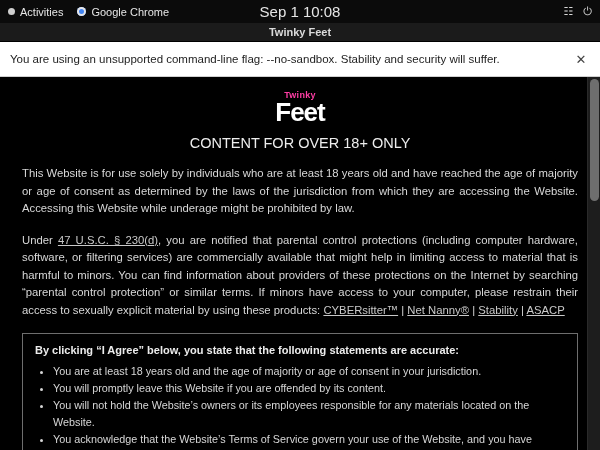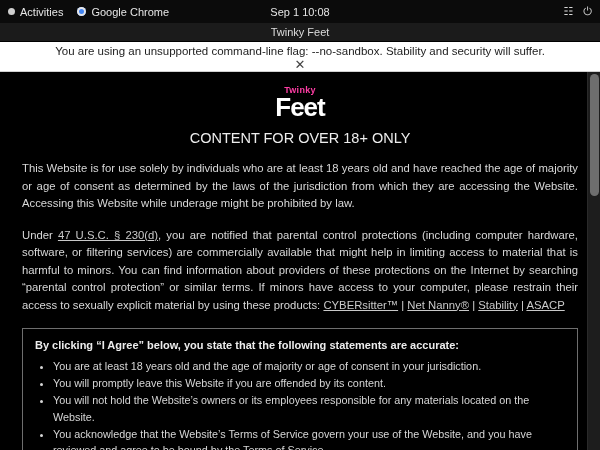--- a/index.html
+++ b/index.html
@@ -31,51 +31,51 @@
     background: #cfcfcf; display: inline-block;
   }
   .chrome-dot {
     width: 9px; height: 9px; border-radius: 50%;
     background: #4285f4;
     box-shadow: inset 0 0 0 2px #e6e6e6;
     display: inline-block;
   }
   .topbar-center {
     position: absolute; left: 0; right: 0;
-    text-align: center; font-size: 11px; pointer-events: none;
+    text-align: center; font-size: 15px; pointer-events: none;
   }
   .topbar-right {
     margin-left: auto; display: flex; align-items: center;
     gap: 10px; padding-right: 8px;
   }
   .tb-ico { font-size: 11px; line-height: 1; color: #d8d8d8; }
 
   
   .titlebar {
     height: 19px;
     background: #1b1b1b;
     color: #dcdcdc;
     font-size: 11px;
     display: flex;
     align-items: center;
     justify-content: center;
     border-bottom: 1px solid #000;
+    font-weight: bold;
   }
 
   
   .infobar {
     height: 30px;
     background: #ffffff;
     color: #222;
     font-size: 11.5px;
     display: flex;
     align-items: center;
-    padding: 3px 10px;
+    padding: 17px 10px;
     border-bottom: 1px solid #d0d0d0;
-    flex-direction: column;
   }
   .infobar-text { flex: 1; }
   .infobar-close {
     width: 18px; height: 18px;
     display: flex; align-items: center; justify-content: center;
     font-size: 13px; color: #444; cursor: pointer;
   }
 
   
   .page {

